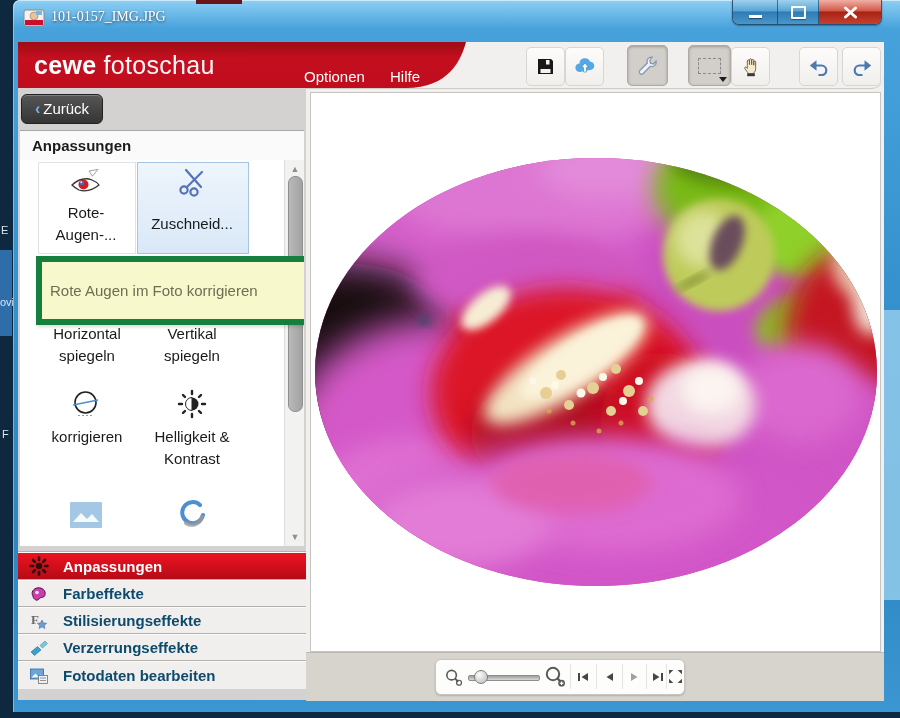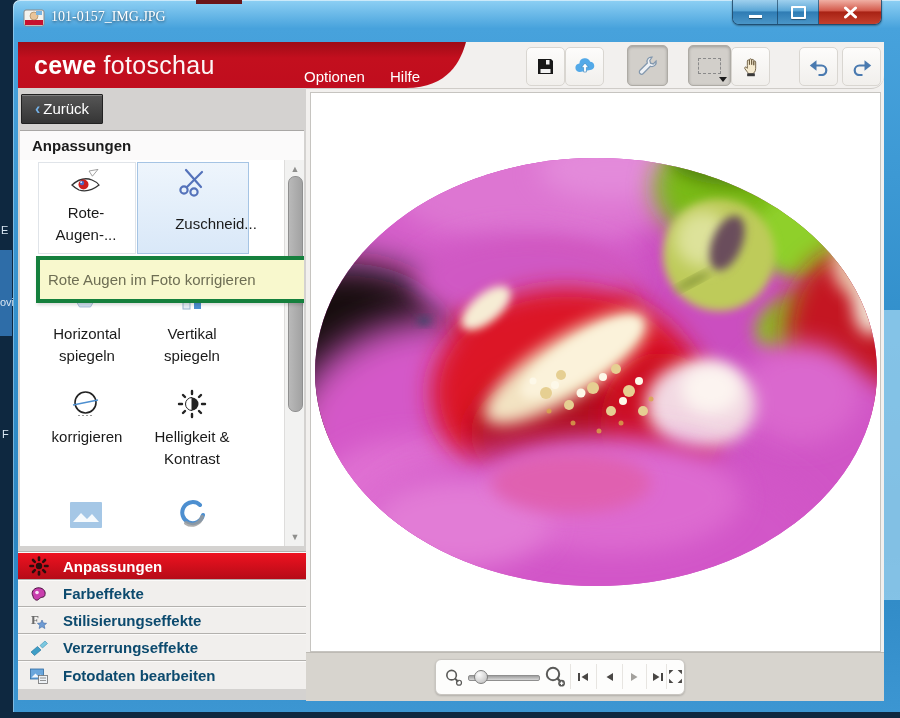--- a/index.html
+++ b/index.html
@@ -48,34 +48,34 @@
   .brand{position:absolute;left:16px;top:0;height:46px;line-height:46px;color:#fff;font-size:25px;letter-spacing:.3px;}
   .brand b{font-weight:bold;} .brand span{font-weight:normal;opacity:.96;}
   .menu-item{position:absolute;top:26px;color:#fff;font-size:15px;cursor:default;}
   .tbtn{position:absolute;top:5px;width:37px;height:37px;border:1px solid #d9d6d1;border-radius:5px;
     background:linear-gradient(180deg,#fdfcfb,#f1efec);display:flex;align-items:center;justify-content:center;}
   .tbtn.active{background:#d2cfca;border-color:#aeaba5;box-shadow:inset 0 1px 3px rgba(0,0,0,.25);}
   .dd-arrow{position:absolute;right:3px;bottom:3px;width:0;height:0;border-left:4px solid transparent;border-right:4px solid transparent;border-top:5px solid #1c1c1c;}
   .marquee{width:21px;height:14px;border:1px dashed #8a8a8a;background:transparent;}
   
   .sidebar{position:absolute;left:0;top:46px;width:288px;height:612px;background:#d4d2d0;}
-  .back-btn{position:absolute;left:3px;top:6px;width:80px;height:28px;border-radius:1px;
+  .back-btn{position:absolute;left:3px;top:6px;width:80px;height:28px;border-radius:6px;
     background:linear-gradient(180deg,#565656,#353535);border:1px solid #222;
     color:#fff;font-size:15px;line-height:28px;text-align:center;box-shadow:inset 0 1px 0 rgba(255,255,255,.25);}
   .back-chevron{color:#74b2e8;font-weight:bold;margin-right:3px;font-size:16px;}
   .panel-hdr{position:absolute;left:2px;top:42px;width:284px;height:30px;background:#fbfafa;
     border-top:1px solid #a9a7a5;border-bottom:1px solid #c6c4c2;}
   .panel-hdr-label{margin:6px 0 0 12px;font-size:15px;font-weight:bold;color:#1c1c1c;}
   .tools-panel{position:absolute;left:2px;top:72px;width:284px;height:386px;background:#fff;overflow:hidden;}
   .tool-cell1{position:absolute;left:18px;top:2px;width:96px;height:90px;background:#fff;border:1px solid #e0e4e9;}
   .tool-cell2{position:absolute;left:117px;top:2px;width:110px;height:90px;
     background:linear-gradient(180deg,#eef5fc,#d9e8f8);border:1px solid #a5c4e4;}
   .tool-label{position:absolute;text-align:center;font-size:15px;color:#1a1a1a;line-height:22px;}
-  .tooltip{position:absolute;left:16px;top:96px;width:248px;padding:11px 8px;background:#f8f8cd;
-    border:4px solid #15803d;color:#6e6e54;font-size:15px;z-index:6;box-shadow:1px 2px 3px rgba(0,0,0,.15);}
+  .tooltip{position:absolute;left:16px;top:96px;width:248px;padding:20px 8px;background:#f8f8cd;
+    border:6px solid #15803d;color:#6e6e54;font-size:15px;z-index:6;box-shadow:1px 2px 3px rgba(0,0,0,.15);}
   .scrolltrack{position:absolute;left:264px;top:0;width:20px;height:386px;background:#f2f2f1;border-left:1px solid #dedddc;}
   .scrollarrow{position:absolute;left:4px;width:12px;height:10px;color:#8f8f8d;font-size:9px;line-height:10px;text-align:center;}
   .scrollthumb{position:absolute;left:3px;top:16px;width:13px;height:234px;border-radius:7px;
     background:linear-gradient(90deg,#b9b9b9,#a2a2a2);border:1px solid #8f8f8f;}
   
   .cat-row{position:absolute;left:0;width:288px;height:25px;background:#f1efed;border-top:1px solid #fbfaf9;
     box-shadow:0 -1px 0 #b3b1ae;display:flex;align-items:center;}
   .cat-row .cat-label{font-size:15px;font-weight:bold;color:#0c4a6e;margin-left:14px;}
   .cat-row.selected{background:linear-gradient(180deg,#ee1220,#b60b17);}
   .cat-row.selected .cat-label{color:#fff;}
@@ -213,21 +213,21 @@
             <path d="M11 3 L26 20"></path>
               <path d="M27 5 L12 20"></path>
             <circle cx="9" cy="23" r="3.6"></circle>
               <circle cx="19" cy="25" r="3.6"></circle>
           </g>
         </svg>
         <div class="tool-label" style="left:18px;top:42px;width:96px;">
           <div>Rote-</div>
           <div>Augen-...</div>
         </div>
-        <div class="tool-label" style="left:117px;top:53px;width:110px;padding-left:24px;">
+        <div class="tool-label" style="left:117px;top:53px;width:110px;">
           <div>Zuschneid...</div>
         </div>
 
         <div class="tooltip">Rote Augen im Foto korrigieren</div>
 
         <svg class="abs" style="left:49px;top:127px;" width="32" height="26" viewBox="0 0 32 26">
           <path d="M7 9 h18 l-3.5-6 h-11 Z" fill="#9aa0a8"></path>
           <line x1="3" y1="11.5" x2="29" y2="11.5" stroke="#555" stroke-width="1"></line>
           <path d="M7 14 h18 l-3.5 6 h-11 Z" fill="#d3e2f2" stroke="#9ab4d0" stroke-width=".8"></path>
         </svg>

